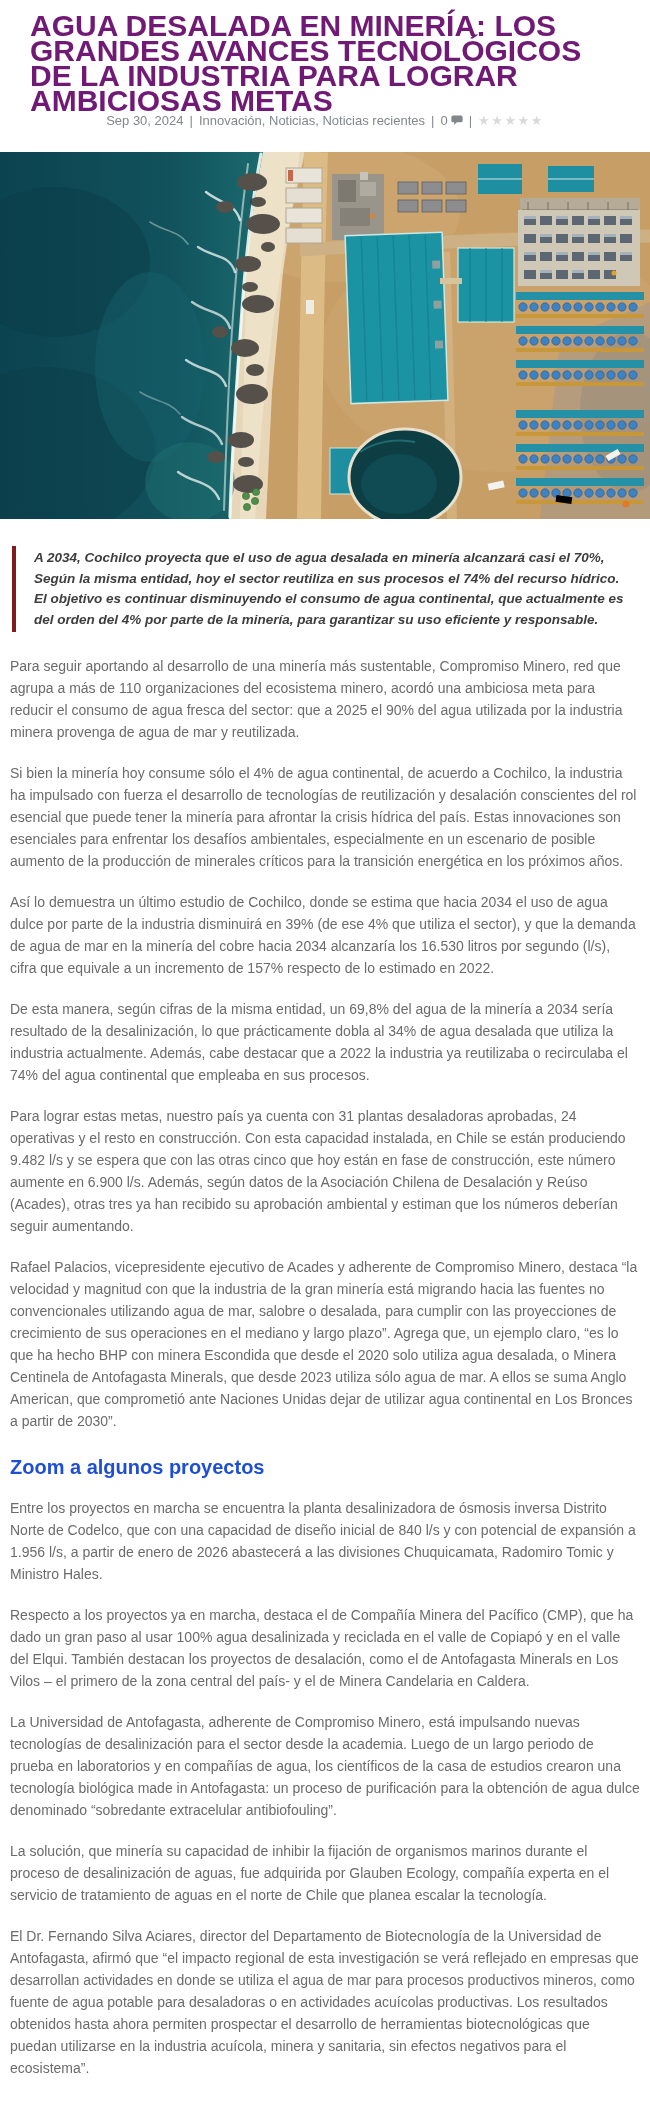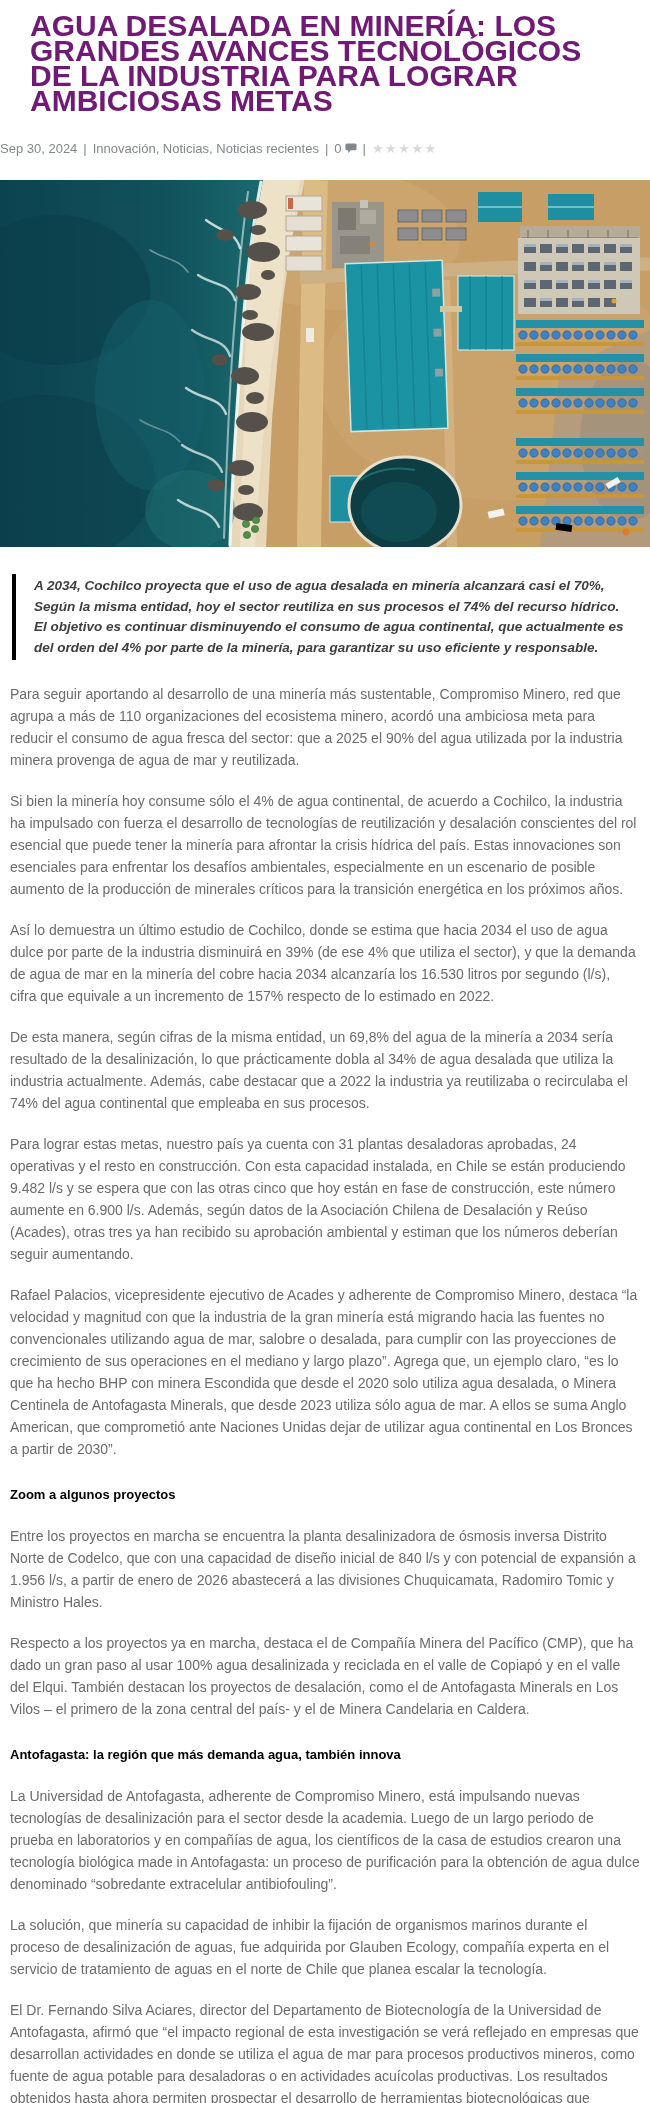--- a/index.html
+++ b/index.html
@@ -10,56 +10,57 @@
   h1.title{
     color:#701a75;
     font-size:30px;
     line-height:25px;
     font-weight:700;
     text-align:left;
     margin:13px 30px 0 30px;
   }
 
   .meta{
+    text-align:center;
     font-size:13px;
     color:#82878c;
-    margin-top:28px;
+    margin-top:0;
     line-height:16px;
   }
   .meta .sep{margin:0 6px;}
   .meta .categories{color:#82878c;text-decoration:none;cursor:pointer;}
   .meta .comments{cursor:pointer;}
   .meta .stars{color:#d9d9d9;font-size:13px;letter-spacing:1.5px;cursor:pointer;}
   .comment-icon{vertical-align:-1px;margin-left:3px;}
 
   .hero{margin-top:23px;width:650px;height:367px;display:block;}
   .hero svg{display:block;}
 
   blockquote{
     margin:27px 22px 0 12px;
     padding:2px 0 2px 18px;
-    border-left:4px solid #000000;
+    border-left:4px solid #7f1d1d;
     font-style:italic;
     font-weight:700;
     color:#3e3e3e;
     font-size:13.5px;
     line-height:20.5px;
   }
 
   .content{padding:0 10px;margin-top:23px;}
   .content p{
     font-size:14px;
     line-height:22px;
     color:#6b6b6b;
     margin:0 0 19px 0;
   }
   .content h2{
-    font-size:13px;
+    font-size:20px;
     line-height:22px;
-    color:#000000;
+    color:#1d4ed8;
     font-weight:700;
     margin:24px 0 19px 0;
   }
 </style>
 </head>
 <body>
 
 <div class="page">
 
   <h1 class="title">AGUA DESALADA EN MINERÍA: LOS GRANDES AVANCES TECNOLÓGICOS DE LA INDUSTRIA PARA LOGRAR AMBICIOSAS METAS</h1>
@@ -389,19 +390,18 @@
   <div class="content">
     <p>Para seguir aportando al desarrollo de una minería más sustentable, Compromiso Minero, red que agrupa a más de 110 organizaciones del ecosistema minero, acordó una ambiciosa meta para reducir el consumo de agua fresca del sector: que a 2025 el 90% del agua utilizada por la industria minera provenga de agua de mar y reutilizada.</p>
     <p>Si bien la minería hoy consume sólo el 4% de agua continental, de acuerdo a Cochilco, la industria ha impulsado con fuerza el desarrollo de tecnologías de reutilización y desalación conscientes del rol esencial que puede tener la minería para afrontar la crisis hídrica del país. Estas innovaciones son esenciales para enfrentar los desafíos ambientales, especialmente en un escenario de posible aumento de la producción de minerales críticos para la transición energética en los próximos años.</p>
     <p>Así lo demuestra un último estudio de Cochilco, donde se estima que hacia 2034 el uso de agua dulce por parte de la industria disminuirá en 39% (de ese 4% que utiliza el sector), y que la demanda de agua de mar en la minería del cobre hacia 2034 alcanzaría los 16.530 litros por segundo (l/s), cifra que equivale a un incremento de 157% respecto de lo estimado en 2022.</p>
     <p>De esta manera, según cifras de la misma entidad, un 69,8% del agua de la minería a 2034 sería resultado de la desalinización, lo que prácticamente dobla al 34% de agua desalada que utiliza la industria actualmente. Además, cabe destacar que a 2022 la industria ya reutilizaba o recirculaba el 74% del agua continental que empleaba en sus procesos.</p>
     <p>Para lograr estas metas, nuestro país ya cuenta con 31 plantas desaladoras aprobadas, 24 operativas y el resto en construcción. Con esta capacidad instalada, en Chile se están produciendo 9.482 l/s y se espera que con las otras cinco que hoy están en fase de construcción, este número aumente en 6.900 l/s. Además, según datos de la Asociación Chilena de Desalación y Reúso (Acades), otras tres ya han recibido su aprobación ambiental y estiman que los números deberían seguir aumentando.</p>
     <p>Rafael Palacios, vicepresidente ejecutivo de Acades y adherente de Compromiso Minero, destaca “la velocidad y magnitud con que la industria de la gran minería está migrando hacia las fuentes no convencionales utilizando agua de mar, salobre o desalada, para cumplir con las proyecciones de crecimiento de sus operaciones en el mediano y largo plazo”. Agrega que, un ejemplo claro, “es lo que ha hecho BHP con minera Escondida que desde el 2020 solo utiliza agua desalada, o Minera Centinela de Antofagasta Minerals, que desde 2023 utiliza sólo agua de mar. A ellos se suma Anglo American, que comprometió ante Naciones Unidas dejar de utilizar agua continental en Los Bronces a partir de 2030”.</p>
     <h2>Zoom a algunos proyectos</h2>
     <p>Entre los proyectos en marcha se encuentra la planta desalinizadora de ósmosis inversa Distrito Norte de Codelco, que con una capacidad de diseño inicial de 840 l/s y con potencial de expansión a 1.956 l/s, a partir de enero de 2026 abastecerá a las divisiones Chuquicamata, Radomiro Tomic y Ministro Hales.</p>
     <p>Respecto a los proyectos ya en marcha, destaca el de Compañía Minera del Pacífico (CMP), que ha dado un gran paso al usar 100% agua desalinizada y reciclada en el valle de Copiapó y en el valle del Elqui. También destacan los proyectos de desalación, como el de Antofagasta Minerals en Los Vilos – el primero de la zona central del país- y el de Minera Candelaria en Caldera.</p>
-    <h2>Antofagasta: la región que más demanda agua, también innova</h2>
     <p>La Universidad de Antofagasta, adherente de Compromiso Minero, está impulsando nuevas tecnologías de desalinización para el sector desde la academia. Luego de un largo periodo de prueba en laboratorios y en compañías de agua, los científicos de la casa de estudios crearon una tecnología biológica made in Antofagasta: un proceso de purificación para la obtención de agua dulce denominado “sobredante extracelular antibiofouling”.</p>
     <p>La solución, que minería su capacidad de inhibir la fijación de organismos marinos durante el proceso de desalinización de aguas, fue adquirida por Glauben Ecology, compañía experta en el servicio de tratamiento de aguas en el norte de Chile que planea escalar la tecnología.</p>
     <p>El Dr. Fernando Silva Aciares, director del Departamento de Biotecnología de la Universidad de Antofagasta, afirmó que “el impacto regional de esta investigación se verá reflejado en empresas que desarrollan actividades en donde se utiliza el agua de mar para procesos productivos mineros, como fuente de agua potable para desaladoras o en actividades acuícolas productivas. Los resultados obtenidos hasta ahora permiten prospectar el desarrollo de herramientas biotecnológicas que puedan utilizarse en la industria acuícola, minera y sanitaria, sin efectos negativos para el ecosistema”.</p>
   </div>
 
 </div>
 
 </body></html>

